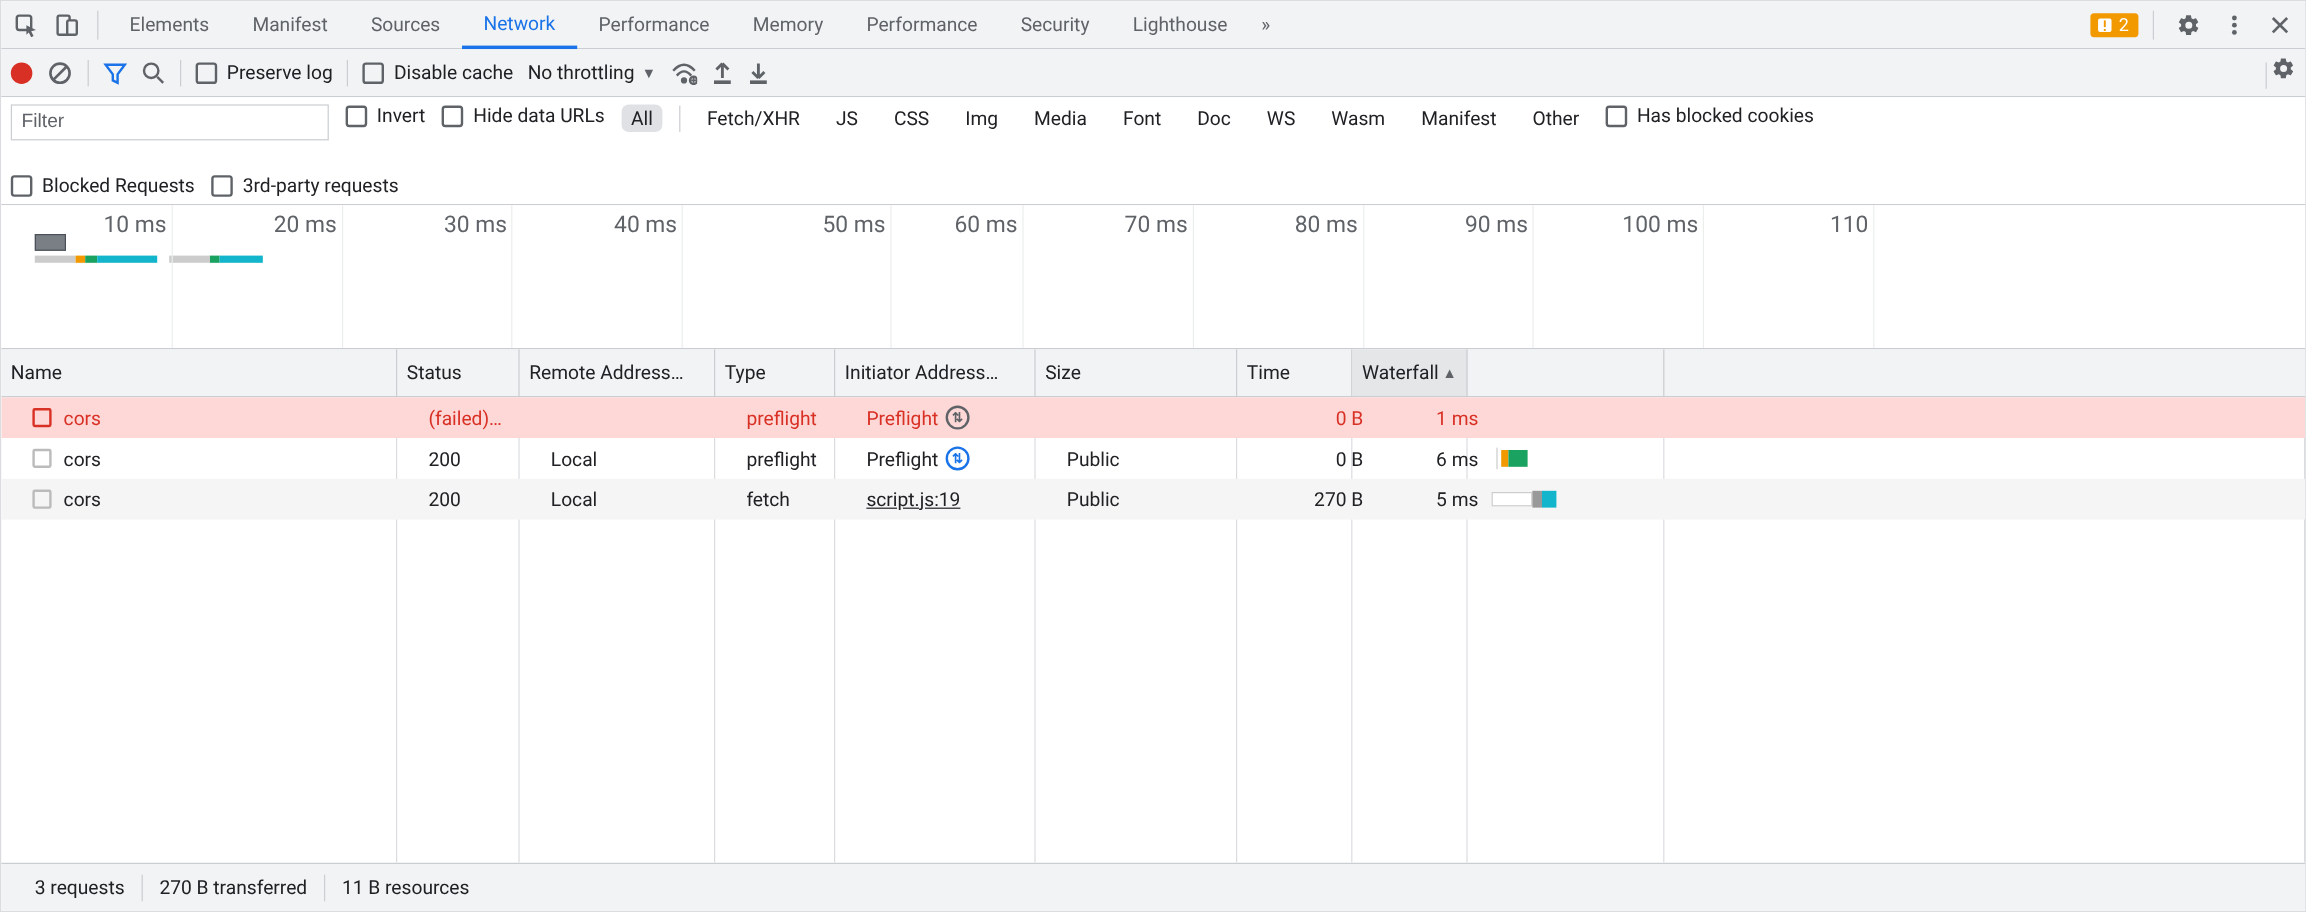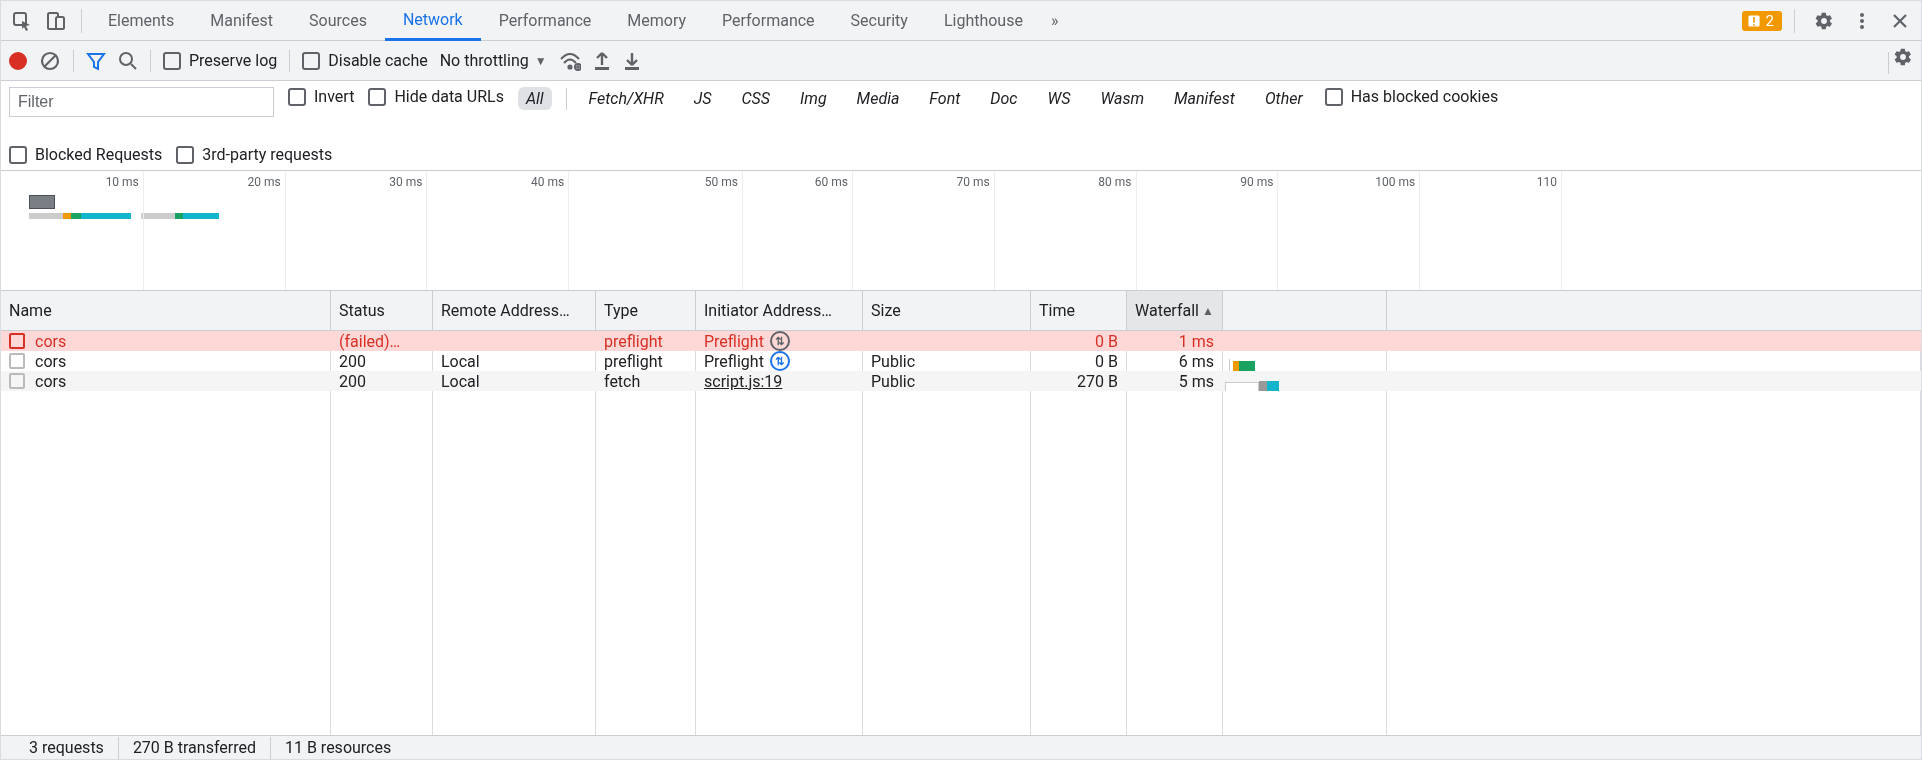--- a/index.html
+++ b/index.html
@@ -46,51 +46,51 @@
   .filter-input{width:265px;height:30px;border:1px solid var(--border);background:#fff;padding:0 8px;font-size:16px;color:var(--fg);}
   .filter-input::placeholder{color:var(--fg2);}
   .pill{padding:2px 8px;border-radius:6px;color:var(--fg);}
   .pill.active{background:#dfe1e4;}
   .vline{width:1px;height:22px;background:var(--border);}
   .filterbar .chk{gap:8px;}
 
   
   .overview{position:relative;height:120px;border-bottom:1px solid var(--border);background:#fff;}
   .tick{position:absolute;top:0;bottom:0;border-right:1px solid #eceded;}
-  .tick-label{position:absolute;top:4px;right:4px;font-size:12px;color:var(--fg2);white-space:nowrap;}
+  .tick-label{position:absolute;top:4px;right:4px;font-size:19px;color:var(--fg2);white-space:nowrap;}
   .ov-sel{position:absolute;top:24px;height:14px;background:#7a7f86;border:1px solid #4b5058;}
   .ov-bar{position:absolute;height:6px;}
 
   
   .tablewrap{flex:1 1 auto;display:flex;flex-direction:column;overflow:hidden;text-align:right;}
   .thead,.trow{display:grid;grid-template-columns:330px 102px 163px 100px 167px 168px 96px 96px 164px 1fr;}
   .thead{background:var(--hdr);border-bottom:1px solid var(--border);height:40px;}
   .th{display:flex;align-items:center;padding:0 8px;border-right:1px solid var(--border);color:var(--fg);white-space:nowrap;overflow:hidden;text-overflow:ellipsis;position:relative;}
   .th.sortable{justify-content:space-between;}
   .th .sort{color:var(--fg2);font-size:12px;}
   .tbody{flex:1;overflow:auto;position:relative;}
   .tbody-bg{position:absolute;inset:0;display:grid;grid-template-columns:330px 102px 163px 100px 167px 168px 96px 96px 164px 1fr;pointer-events:none;}
   .tbody-bg .col{border-right:1px solid var(--border-light);}
-  .trow{height:20px;position:relative;}
+  .trow{height:34px;position:relative;padding-left:18px;}
   .trow.alt{background:var(--row-alt);}
   .trow.err{background:var(--row-err);}
   .td{display:flex;align-items:center;padding:0 8px;border-right:1px solid transparent;white-space:nowrap;overflow:hidden;text-overflow:ellipsis;}
   .td.num{justify-content:flex-end;}
   .trow.err .td{color:var(--red);}
   .name-ico{width:16px;height:16px;border:2px solid currentColor;border-radius:2px;margin-right:10px;flex:0 0 auto;}
   .trow:not(.err) .name-ico{color:#bbb;}
   .link{text-decoration:underline;color:var(--fg);}
   .pf-badge{display:inline-flex;align-items:center;justify-content:center;width:20px;height:20px;border:2px solid var(--blue);border-radius:50%;color:var(--blue);margin-left:6px;font-size:11px;font-weight:600;}
   .pf-badge.grey{border-color:var(--fg2);color:var(--fg2);}
   .wf-cell{position:relative;padding:0;}
   .wf-seg{position:absolute;top:10px;height:14px;}
   .wf-hair{position:absolute;top:8px;height:18px;width:1px;background:#ccc;}
 
   
-  .statusbar{height:24px;border-top:1px solid var(--border);background:var(--toolbar-bg);display:flex;align-items:center;padding:0 14px;gap:0;}
+  .statusbar{height:40px;border-top:1px solid var(--border);background:var(--toolbar-bg);display:flex;align-items:center;padding:0 14px;gap:0;}
   .stat{padding:0 14px;color:var(--fg);}
   .statusbar .sep{width:1px;height:22px;background:var(--border);}
 
   svg{display:block;}
 </style>
 </head>
 <body>
 
 <div class="tabstrip">
   <div class="ico-btn">
@@ -219,21 +219,21 @@
 <div class="filterbar">
   <input class="filter-input" placeholder="Filter" style="">
   <label class="chk">
       <span class="box"></span>
       <span>Invert</span>
     </label>
   <label class="chk">
       <span class="box"></span>
       <span>Hide data URLs</span>
     </label>
-  <div id="type-pills" style="display:flex;align-items:center;gap:14px;font-style:italic;">
+  <div id="type-pills" style="display:flex;align-items:center;gap:14px;">
       <div class="pill active">All</div>
       <div class="vline"></div>
       <div class="pill">Fetch/XHR</div>
       <div class="pill">JS</div>
       <div class="pill">CSS</div>
       <div class="pill">Img</div>
       <div class="pill">Media</div>
       <div class="pill">Font</div>
       <div class="pill">Doc</div>
       <div class="pill">WS</div>

